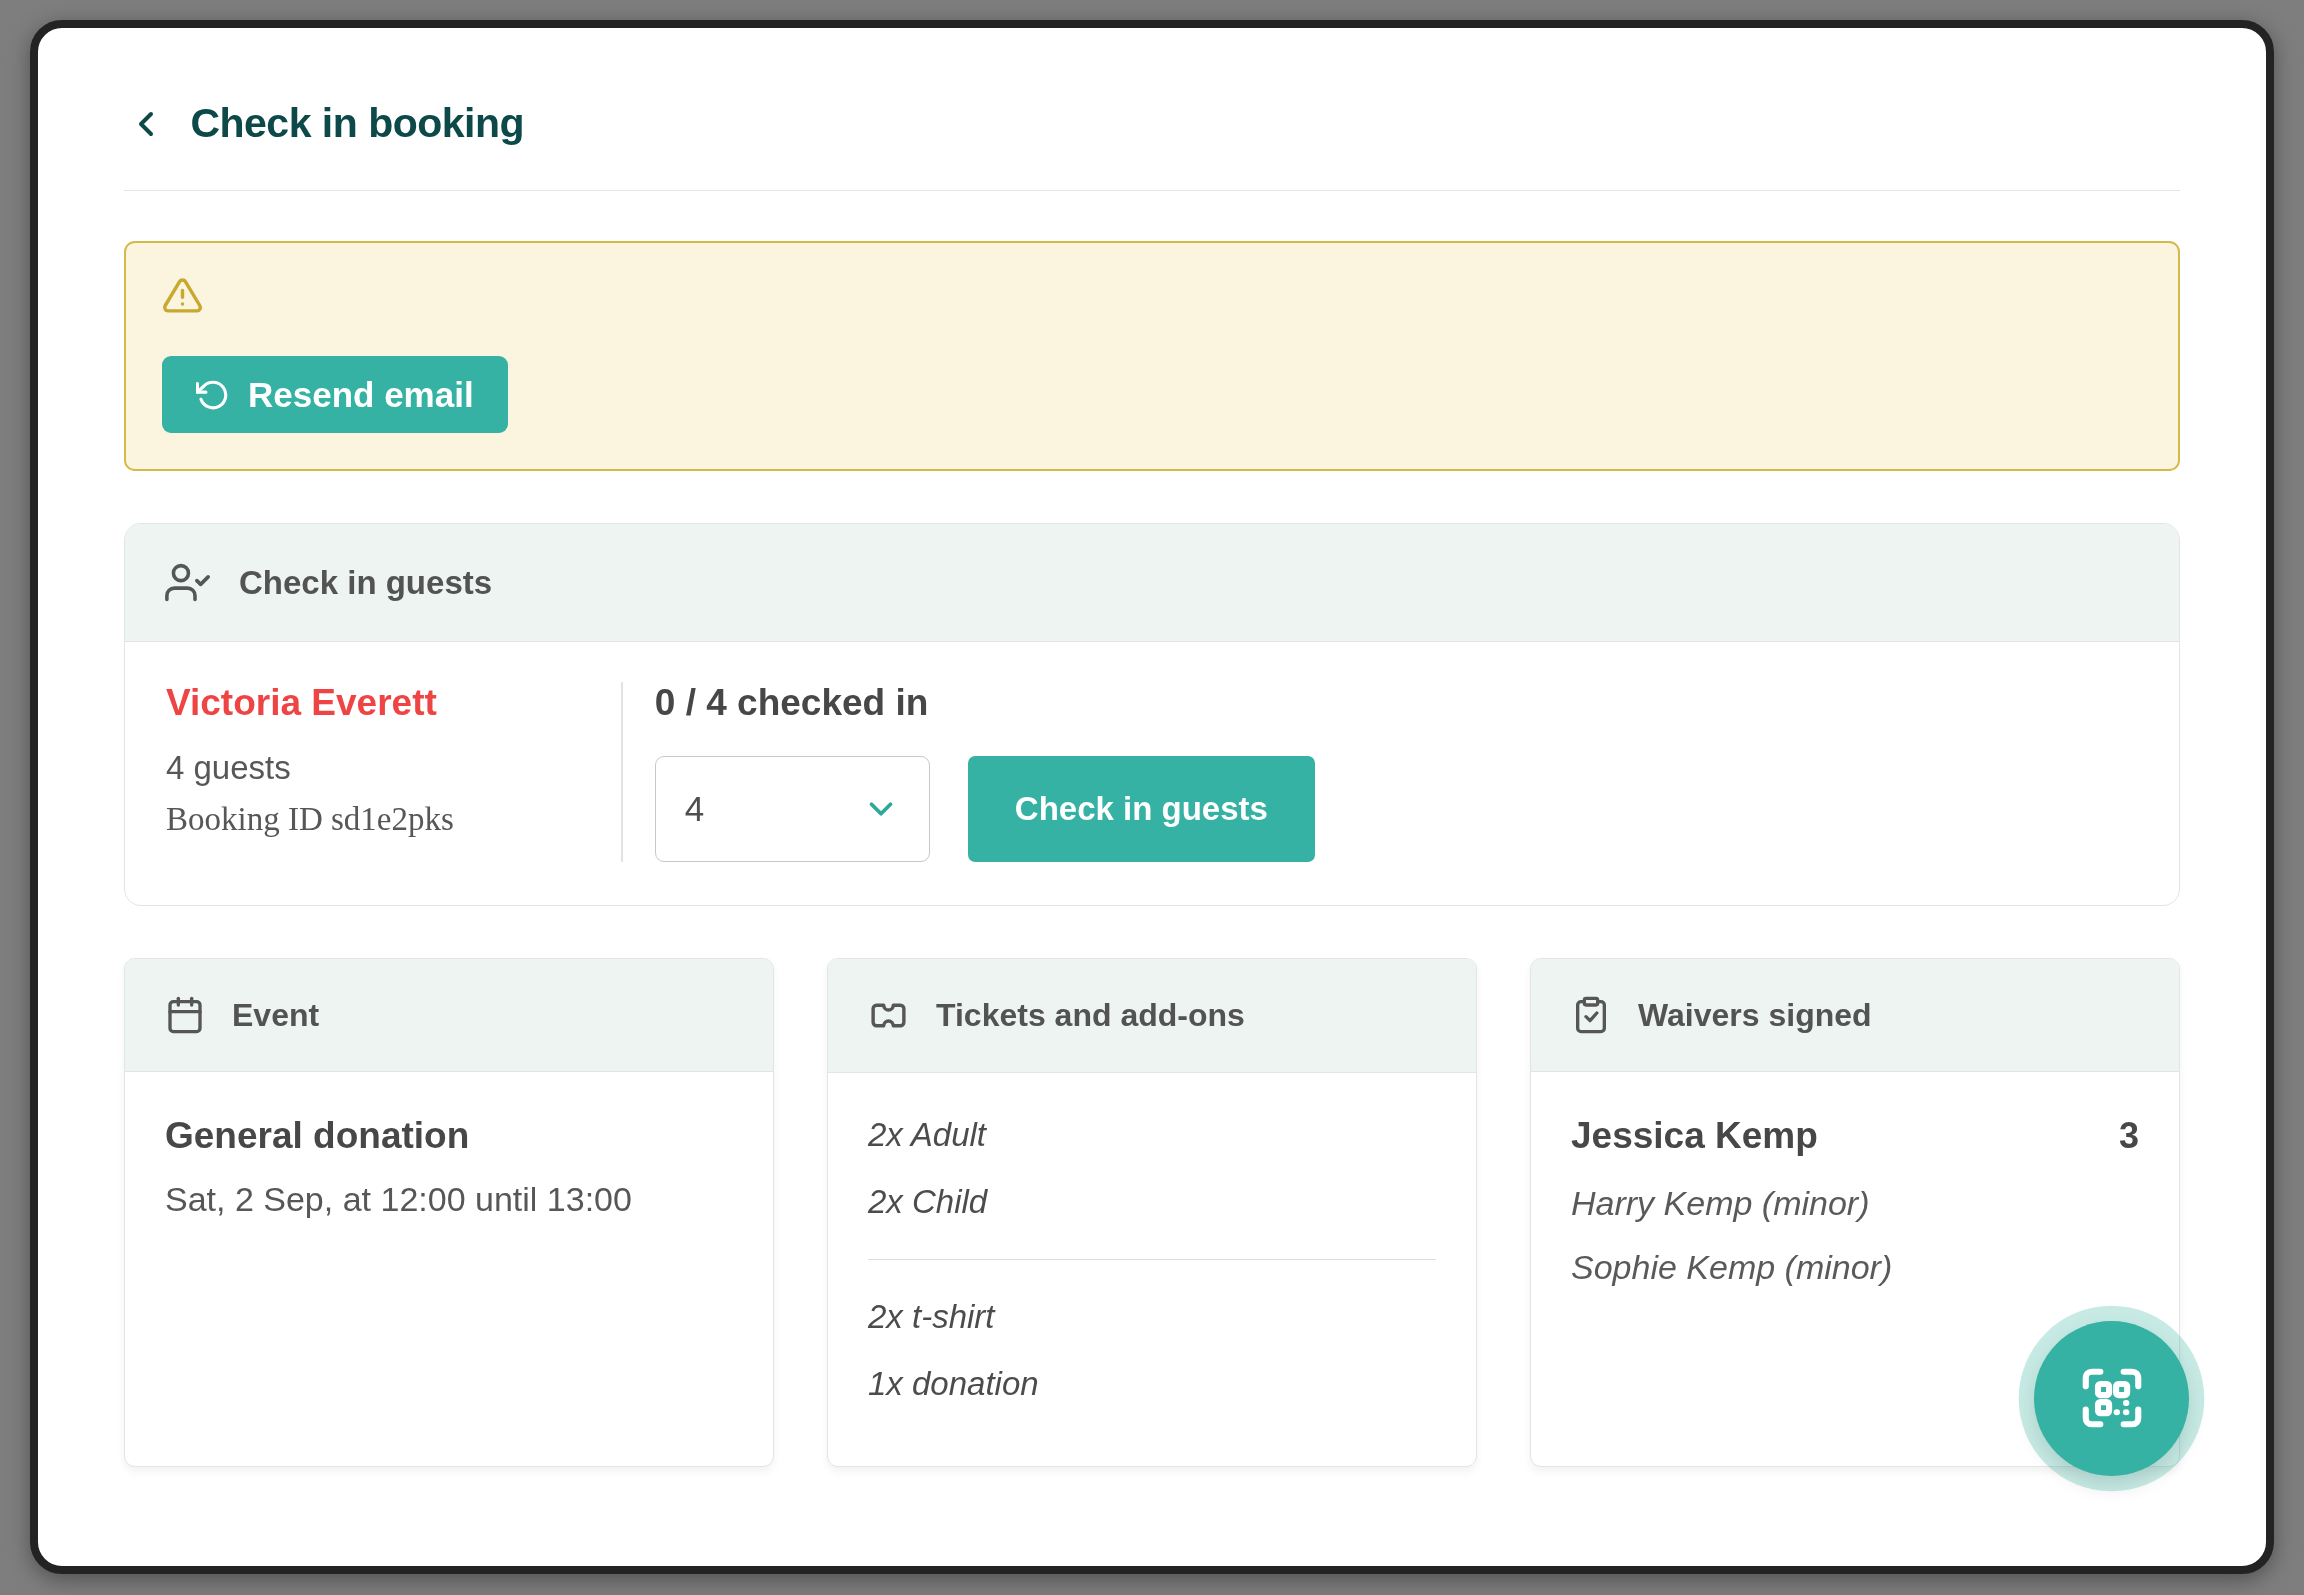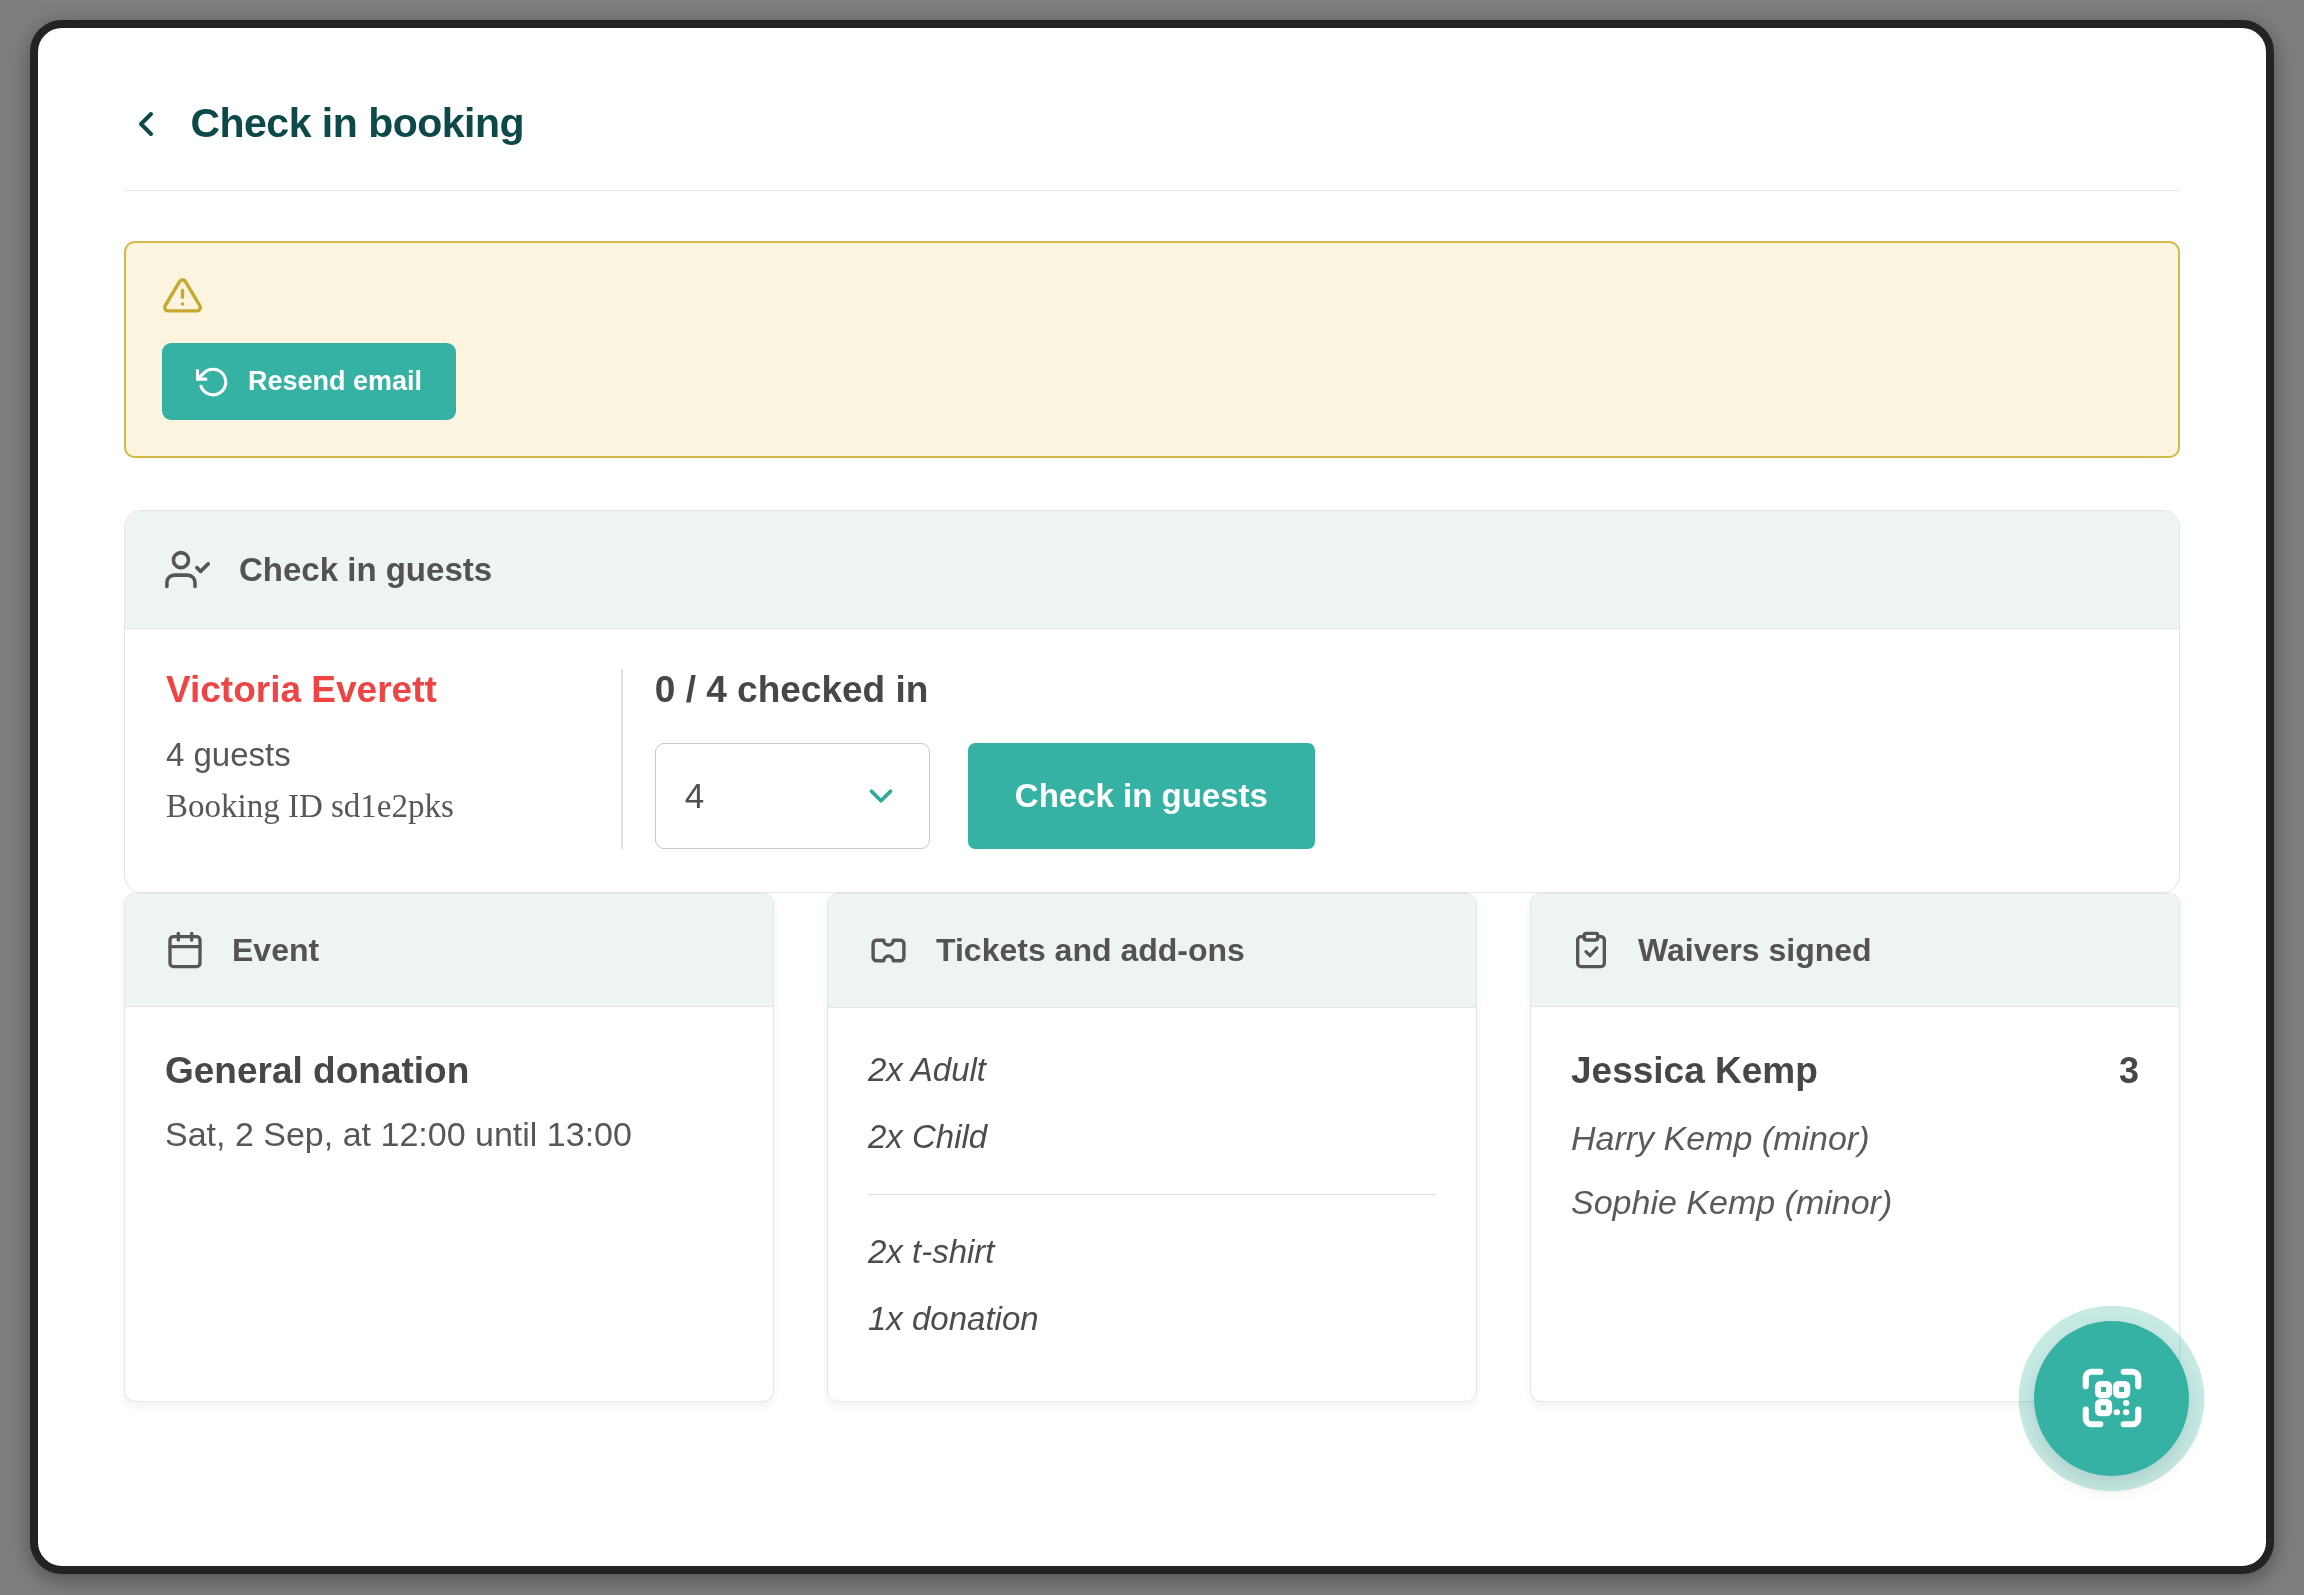--- a/index.html
+++ b/index.html
@@ -38,21 +38,21 @@
   }
   .banner-row { display:flex; align-items:center; gap:25px; }
   .banner-text { display:flex; align-items:baseline; gap:11.7px; font-size:31.5px; color:#5a511e; }
   .banner-text strong { font-weight:700; }
   .btn-teal {
     display:inline-flex; align-items:center; justify-content:center; gap:18px;
     background:#35b2a3; color:#ffffff; border:none; cursor:pointer;
     font-family:inherit; font-weight:600;
     border-radius:9px;
   }
-  .resend-btn { margin-top:27px; height:77px; padding:0 34px; font-size:27px; }
+  .resend-btn { margin-top:40px; height:77px; padding:0 34px; font-size:35px; }
 
   
   .panel {
     margin-top:52px;
     border:1.8px solid #e4e4e4;
     border-radius:17px;
     overflow:hidden;
     background:#fff;
   }
   .panel-header {
@@ -76,21 +76,21 @@
   .fake-select {
     width:275px; height:106px;
     border:1.8px solid #c8c8c8; border-radius:9px;
     display:flex; align-items:center; justify-content:space-between;
     padding:0 29px; cursor:pointer; background:#fff;
   }
   .fake-select .value { font-size:35px; color:#4f4f4f; }
   .checkin-btn { height:106px; padding:0 47px; font-size:33px; border-radius:7.2px; }
 
   
-  .cards-row { display:flex; gap:53px; align-items:stretch; }
+  .cards-row { margin-top:52px; display:flex; gap:53px; align-items:stretch; }
   .card {
     flex:1; min-height:509px;
     border:1.8px solid #e4e4e4; border-radius:10.8px;
     overflow:hidden; background:#fff;
     display:flex; flex-direction:column;
     box-shadow:0 4.5px 9px rgba(0,0,0,.05);
   }
   .card-header {
     display:flex; align-items:center; gap:27px;
     background:#edf4f2; border-bottom:1.8px solid #e4e4e4;

